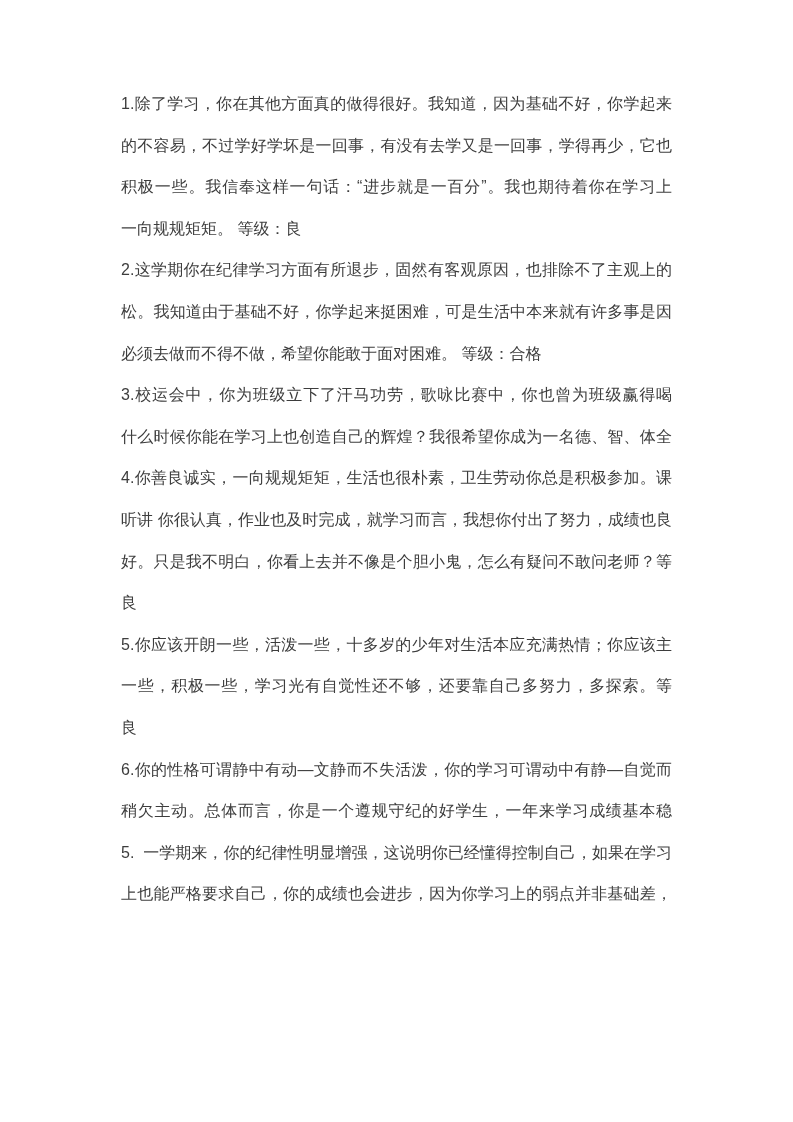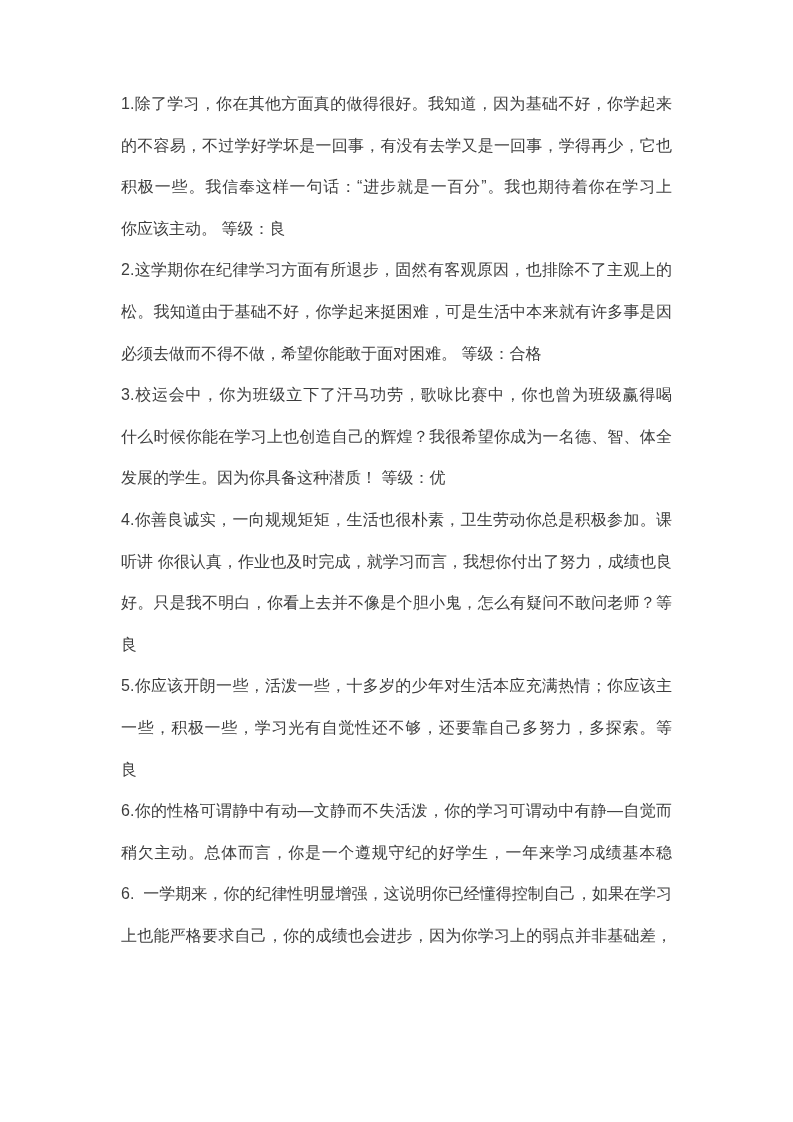--- a/index.html
+++ b/index.html
@@ -45,33 +45,32 @@
 </head>
 <body>
 
 <div class="page">
   <div class="content">
 
     <div class="paragraph">
       <div class="line">1.除了学习，你在其他方面真的做得很好。我知道，因为基础不好，你学起来真</div>
       <div class="line">的不容易，不过学好学坏是一回事，有没有去学又是一回事，学得再少，它也是</div>
       <div class="line">积极一些。我信奉这样一句话：“进步就是一百分”。我也期待着你在学习上</div>
-      <div class="line short">你应该主动。 等级：良</div>
+      <div class="line short">一向规规矩矩。 等级：良</div>
     </div>
 
     <div class="paragraph">
       <div class="line">2.这学期你在纪律学习方面有所退步，固然有客观原因，也排除不了主观上的放</div>
       <div class="line">松。我知道由于基础不好，你学起来挺困难，可是生活中本来就有许多事是因为</div>
       <div class="line short">必须去做而不得不做，希望你能敢于面对困难。 等级：合格</div>
     </div>
 
     <div class="paragraph">
       <div class="line">3.校运会中，你为班级立下了汗马功劳，歌咏比赛中，你也曾为班级赢得喝彩，</div>
       <div class="line">什么时候你能在学习上也创造自己的辉煌？我很希望你成为一名德、智、体全面</div>
-      <div class="line short">发展的学生。因为你具备这种潜质！ 等级：优</div>
     </div>
 
     <div class="paragraph">
       <div class="line">4.你善良诚实，一向规规矩矩，生活也很朴素，卫生劳动你总是积极参加。课堂</div>
       <div class="line">听讲 你很认真，作业也及时完成，就学习而言，我想你付出了努力，成绩也良</div>
       <div class="line">好。只是我不明白，你看上去并不像是个胆小鬼，怎么有疑问不敢问老师？等级：</div>
       <div class="line short">良</div>
     </div>
 
     <div class="paragraph">
@@ -79,18 +78,18 @@
       <div class="line">一些，积极一些，学习光有自觉性还不够，还要靠自己多努力，多探索。等级：</div>
       <div class="line short">良</div>
     </div>
 
     <div class="paragraph">
       <div class="line">6.你的性格可谓静中有动—文静而不失活泼，你的学习可谓动中有静—自觉而又</div>
       <div class="line">稍欠主动。总体而言，你是一个遵规守纪的好学生，一年来学习成绩基本稳定。</div>
     </div>
 
     <div class="paragraph">
-      <div class="line">6.  一学期来，你的纪律性明显增强，这说明你已经懂得控制自己，如果在学习</div>
+      <div class="line">5.  一学期来，你的纪律性明显增强，这说明你已经懂得控制自己，如果在学习</div>
       <div class="line">上也能严格要求自己，你的成绩也会进步，因为你学习上的弱点并非基础差，也</div>
     </div>
 
   </div>
 </div>
 
 </body></html>

